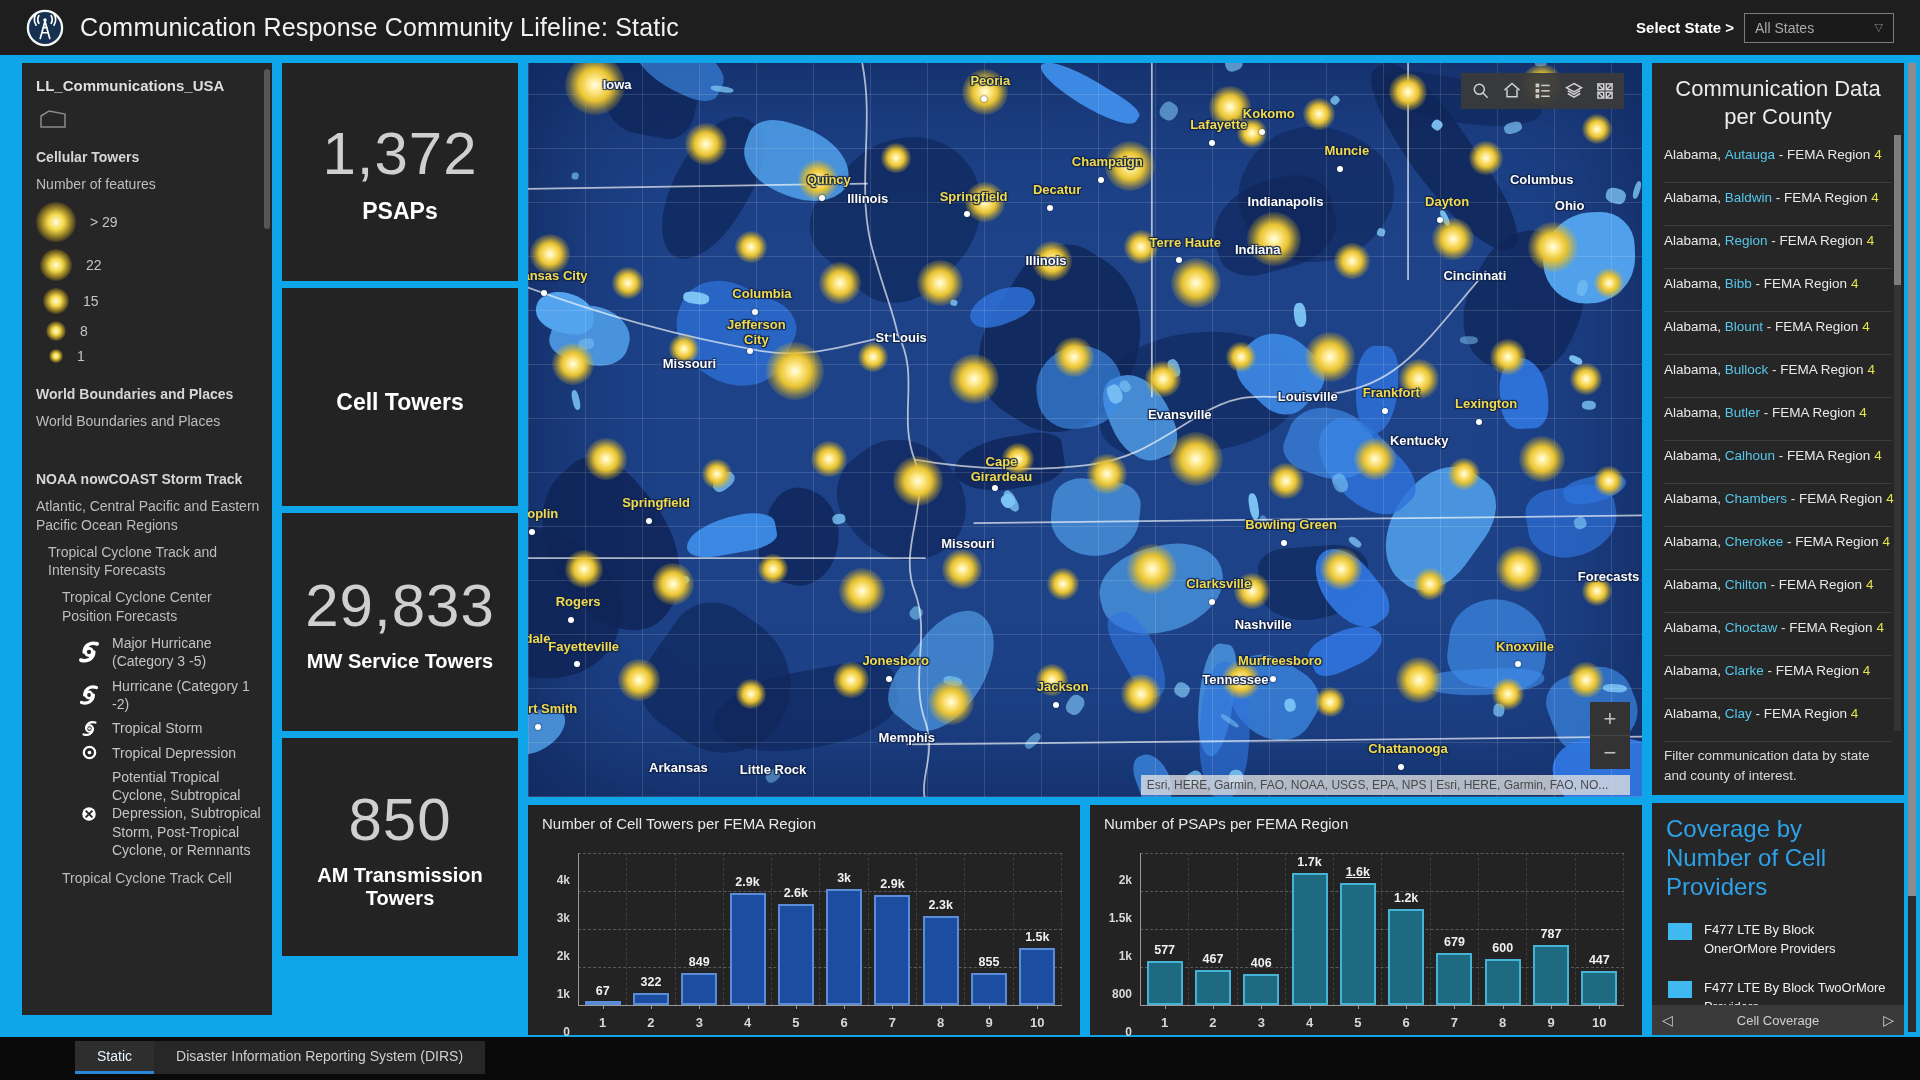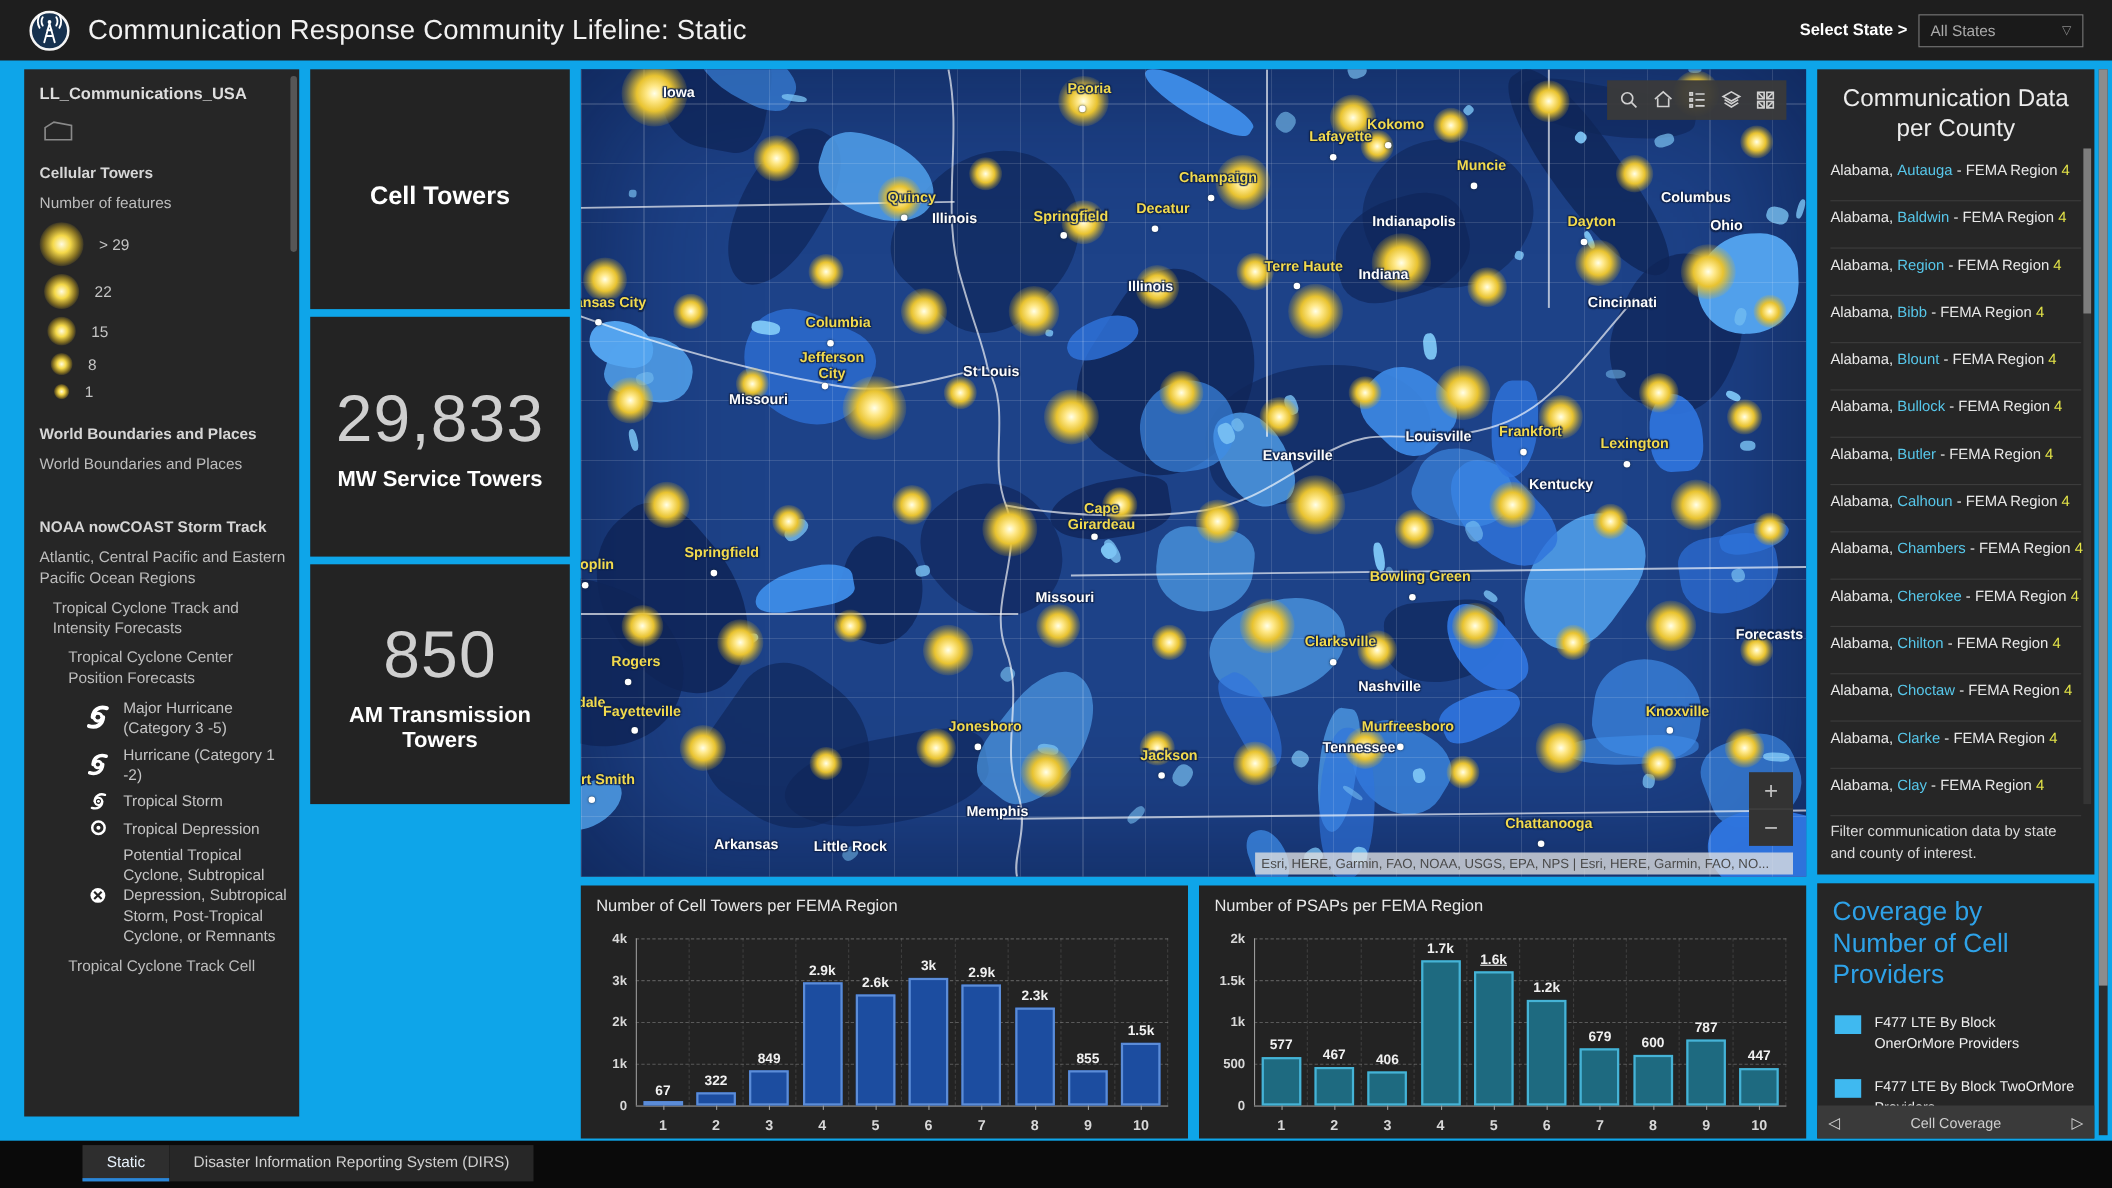--- a/index.html
+++ b/index.html
@@ -82,21 +82,21 @@
 
   
   .charts-row{height:230px;margin-top:8px;display:flex;gap:10px;}
   .chart-panel{flex:1;background:#232323;position:relative;padding:10px 14px;box-sizing:border-box;}
   .chart-title{font-size:15px;color:#e8e8e8;}
   .chart-area{position:absolute;left:50px;right:18px;top:48px;bottom:30px;}
   .gridline{position:absolute;left:0;right:0;height:0;border-top:1px dashed #5a5a5a;}
   .gridline.base{border-top:1px solid #9a9a9a;}
   .yaxisline{position:absolute;left:0;top:0;bottom:0;border-left:1px solid #9a9a9a;}
   .ytick{position:absolute;right:calc(100% + 8px);transform:translateY(-50%);
-         font-size:12px;font-weight:bold;color:#d8d8d8;white-space:nowrap;}
+         font-size:12px;font-weight:bold;color:#d8d8d8;white-space:nowrap;margin-top:27px;}
   .slots{position:absolute;inset:0;display:flex;}
   .slot{flex:1;position:relative;border-right:1px dashed rgba(255,255,255,.12);}
   .slot:first-child{border-left:1px dashed rgba(255,255,255,0);}
   .bar{position:absolute;left:12%;right:12%;bottom:0;box-sizing:border-box;}
   .bar-label{position:absolute;left:0;right:0;text-align:center;font-size:12.5px;
              font-weight:bold;color:#f0f0f0;}
   .xtick{position:absolute;top:calc(100% + 10px);left:0;right:0;text-align:center;
          font-size:13px;font-weight:bold;color:#d8d8d8;}
   .xmark{position:absolute;top:100%;left:50%;width:1px;height:4px;background:#9a9a9a;}
 
@@ -254,20 +254,24 @@
           </svg>
         </span>
         <span>Potential Tropical Cyclone, Subtropical Depression, Subtropical Storm, Post-Tropical Cyclone, or Remnants</span>
       </div>
 
       <div class="sb-sub indent2" style="margin-top:10px;">Tropical Cyclone Track Cell</div>
       <div class="sb-scroll"></div>
     </div>
 
     <div class="stats">
+      <div class="panel stat-card">
+        <div class="stat-value">1,372</div>
+        <div class="stat-label">PSAPs</div>
+      </div>
       <div class="panel stat-card">
         <div class="stat-label">Cell Towers</div>
       </div>
       <div class="panel stat-card">
         <div class="stat-value">29,833</div>
         <div class="stat-label small">MW Service Towers</div>
       </div>
       <div class="panel stat-card">
         <div class="stat-value">850</div>
         <div class="stat-label small">AM Transmission Towers</div>
@@ -683,21 +687,21 @@
         <div class="chart-panel">
           <div class="chart-title">Number of PSAPs per FEMA Region</div>
           <div class="chart-area">
               <div class="gridline" style="top: 0%;"></div>
               <div class="ytick" style="top: 0%;">2k</div>
               <div class="gridline" style="top: 25%;"></div>
               <div class="ytick" style="top: 25%;">1.5k</div>
               <div class="gridline" style="top: 50%;"></div>
               <div class="ytick" style="top: 50%;">1k</div>
               <div class="gridline" style="top: 75%;"></div>
-              <div class="ytick" style="top: 75%;">500</div>
+              <div class="ytick" style="top: 75%;">800</div>
               <div class="gridline base" style="top: 100%;"></div>
               <div class="ytick" style="top: 100%;">0</div>
               <div class="yaxisline"></div>
               <div class="slots">
                 <div class="slot">
                   <div class="bar" style="height: 28.85%; background: rgb(30, 106, 128); border: 2px solid rgb(69, 179, 214);"></div>
                   <div class="bar-label" style="bottom: calc(28.85% + 4px);">577</div>
                   <div class="xmark"></div>
                   <div class="xtick">1</div>
                 </div>

